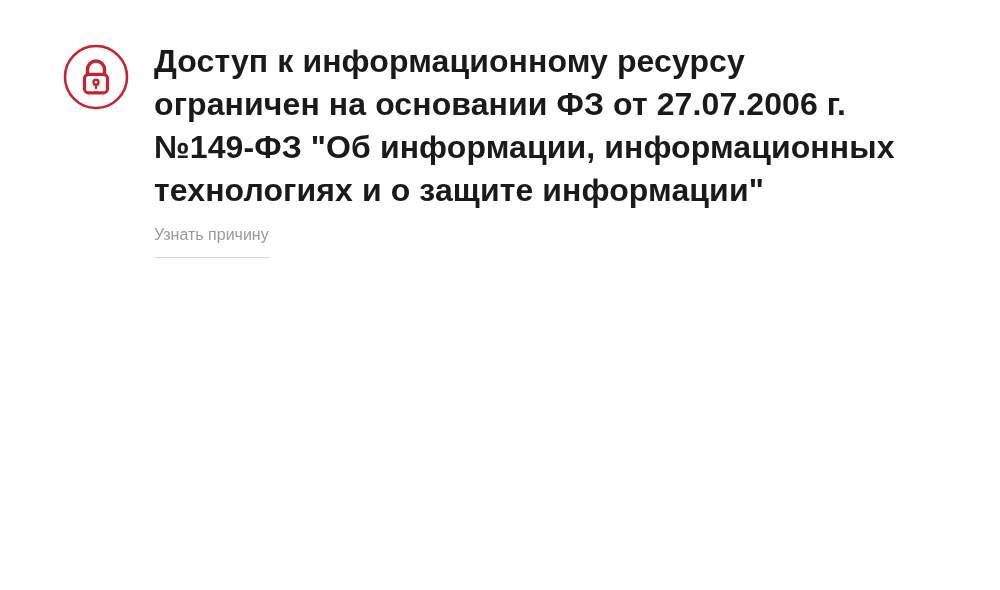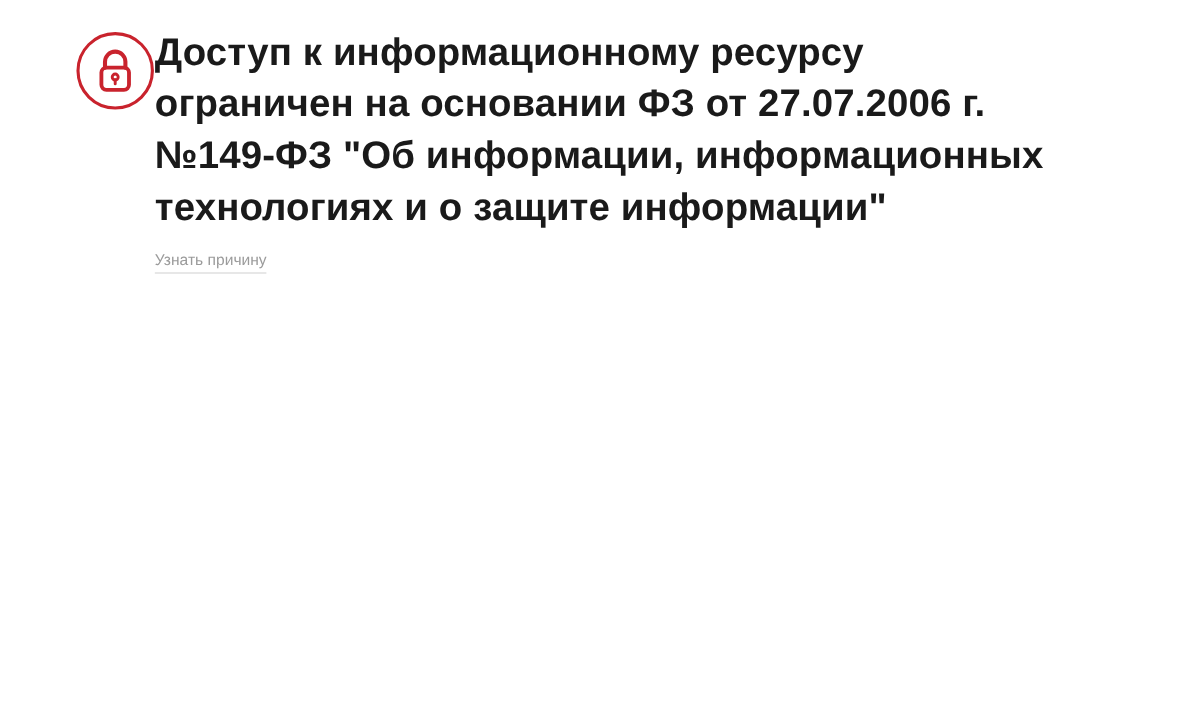--- a/index.html
+++ b/index.html
@@ -18,23 +18,24 @@
   .page {
     position: relative;
     width: 1000px;
     height: 590px;
     background: #ffffff;
   }
 
   .notice {
     position: absolute;
     left: 63px;
-    top: 22px;
+    top: 40px;
     display: flex;
     align-items: flex-start;
+    gap: 25px;
   }
 
   .lock-badge {
     flex: 0 0 auto;
     width: 66px;
     height: 66px;
     margin-top: 4px;
     display: block;
   }
 
@@ -53,26 +54,26 @@
     letter-spacing: 0.1px;
     max-width: 745px;
   }
 
   .notice-link-wrap {
     margin-top: 13px;
   }
 
   .notice-link {
     display: inline-block;
-    font-size: 13px;
+    font-size: 16px;
     line-height: 20px;
     color: #9b9b9b;
     text-decoration: none;
     border-bottom: 1px solid #d8d8d8;
-    padding-bottom: 0;
+    padding-bottom: 12px;
     cursor: pointer;
   }
 </style>
 </head>
 <body>
 
 <div class="page">
 
   <div class="notice">
 

